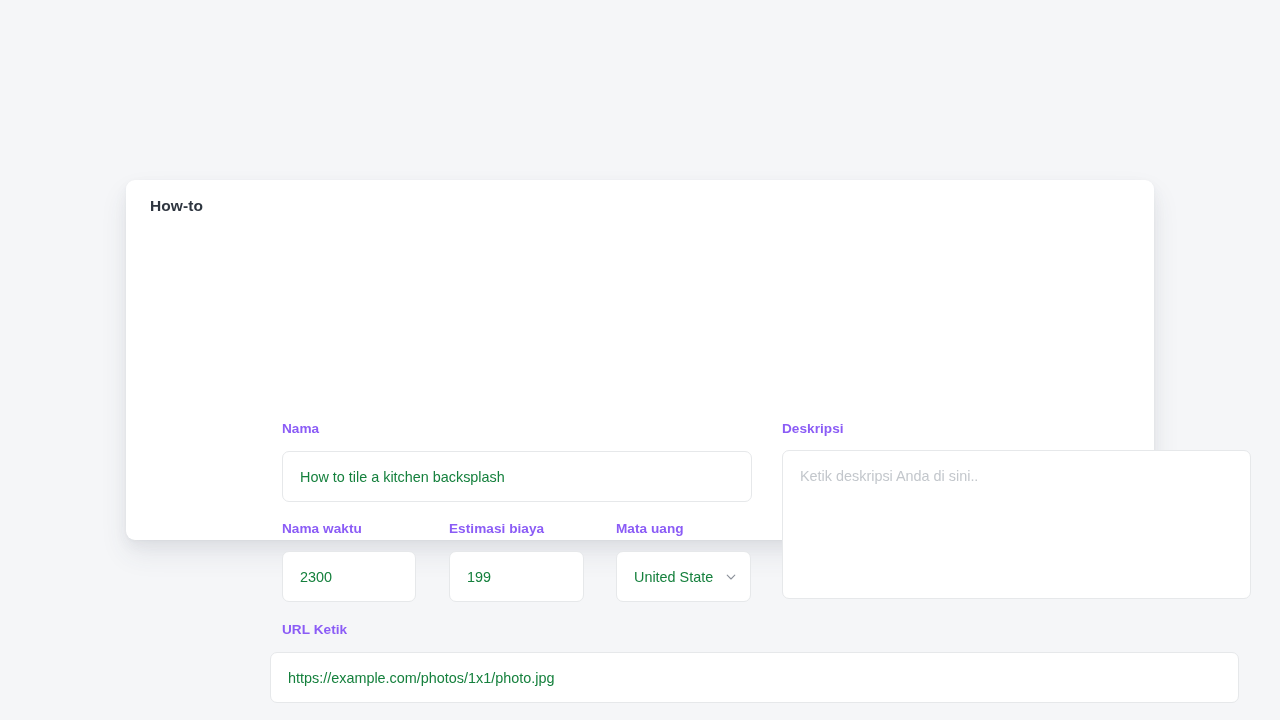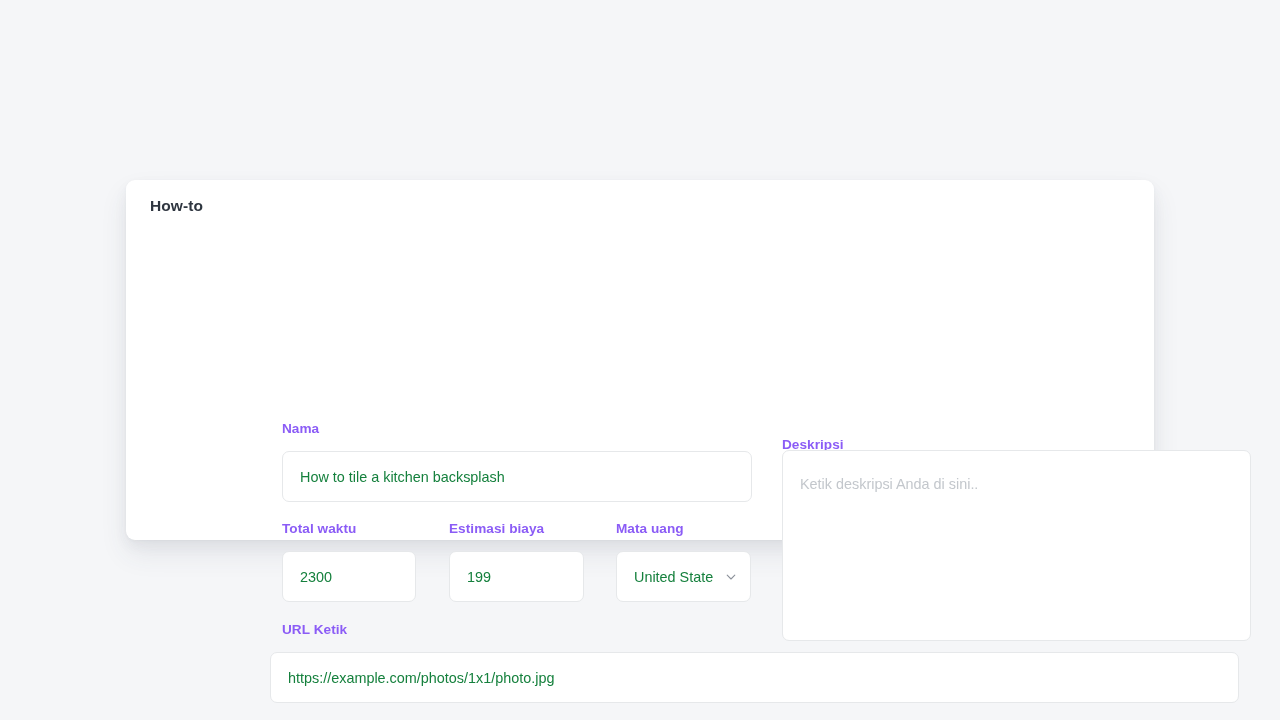--- a/index.html
+++ b/index.html
@@ -97,33 +97,33 @@
   .chevron-down {
     flex: 0 0 auto;
     margin-left: 6px;
     width: 12px;
     height: 12px;
     display: block;
   }
   .chevron-down svg { display: block; }
 
   
-  #label-deskripsi { left: 656px; top: 241px; margin-top: 16px; }
+  #label-deskripsi { left: 656px; top: 241px; }
 
   .textarea-box {
     position: absolute;
     left: 656px;
     top: 270px;
     width: 469px;
-    height: 191px;
+    height: 149px;
     box-sizing: border-box;
     background: #ffffff;
     border: 1px solid #e6e8ea;
     border-radius: 7px;
-    padding: 24px 17px;
+    padding: 16px 17px;
     font-size: 14.4px;
     color: #c3c7cc;
     line-height: 1.35;
   }
 
   
   #label-url-gambar { left: 156px; top: 442px; }
   #input-url-gambar { left: 144px; top: 472px; width: 969px; }
 </style>
 </head>
@@ -133,21 +133,21 @@
 
   <div class="card">
 
     <div class="card-title">How-to</div>
 
     <div class="field-label" id="label-nama">Nama</div>
     <div class="text-input" id="input-nama">
       <span class="value">How to tile a kitchen backsplash</span>
     </div>
 
-    <div class="field-label" id="label-total-waktu">Total waktu</div>
+    <div class="field-label" id="label-total-waktu">Nama waktu</div>
     <div class="text-input" id="input-total-waktu">
       <span class="value">2300</span>
     </div>
 
     <div class="field-label" id="label-estimasi-biaya">Estimasi biaya</div>
     <div class="text-input" id="input-estimasi-biaya">
       <span class="value">199</span>
     </div>
 
     <div class="field-label" id="label-mata-uang">Mata uang</div>

